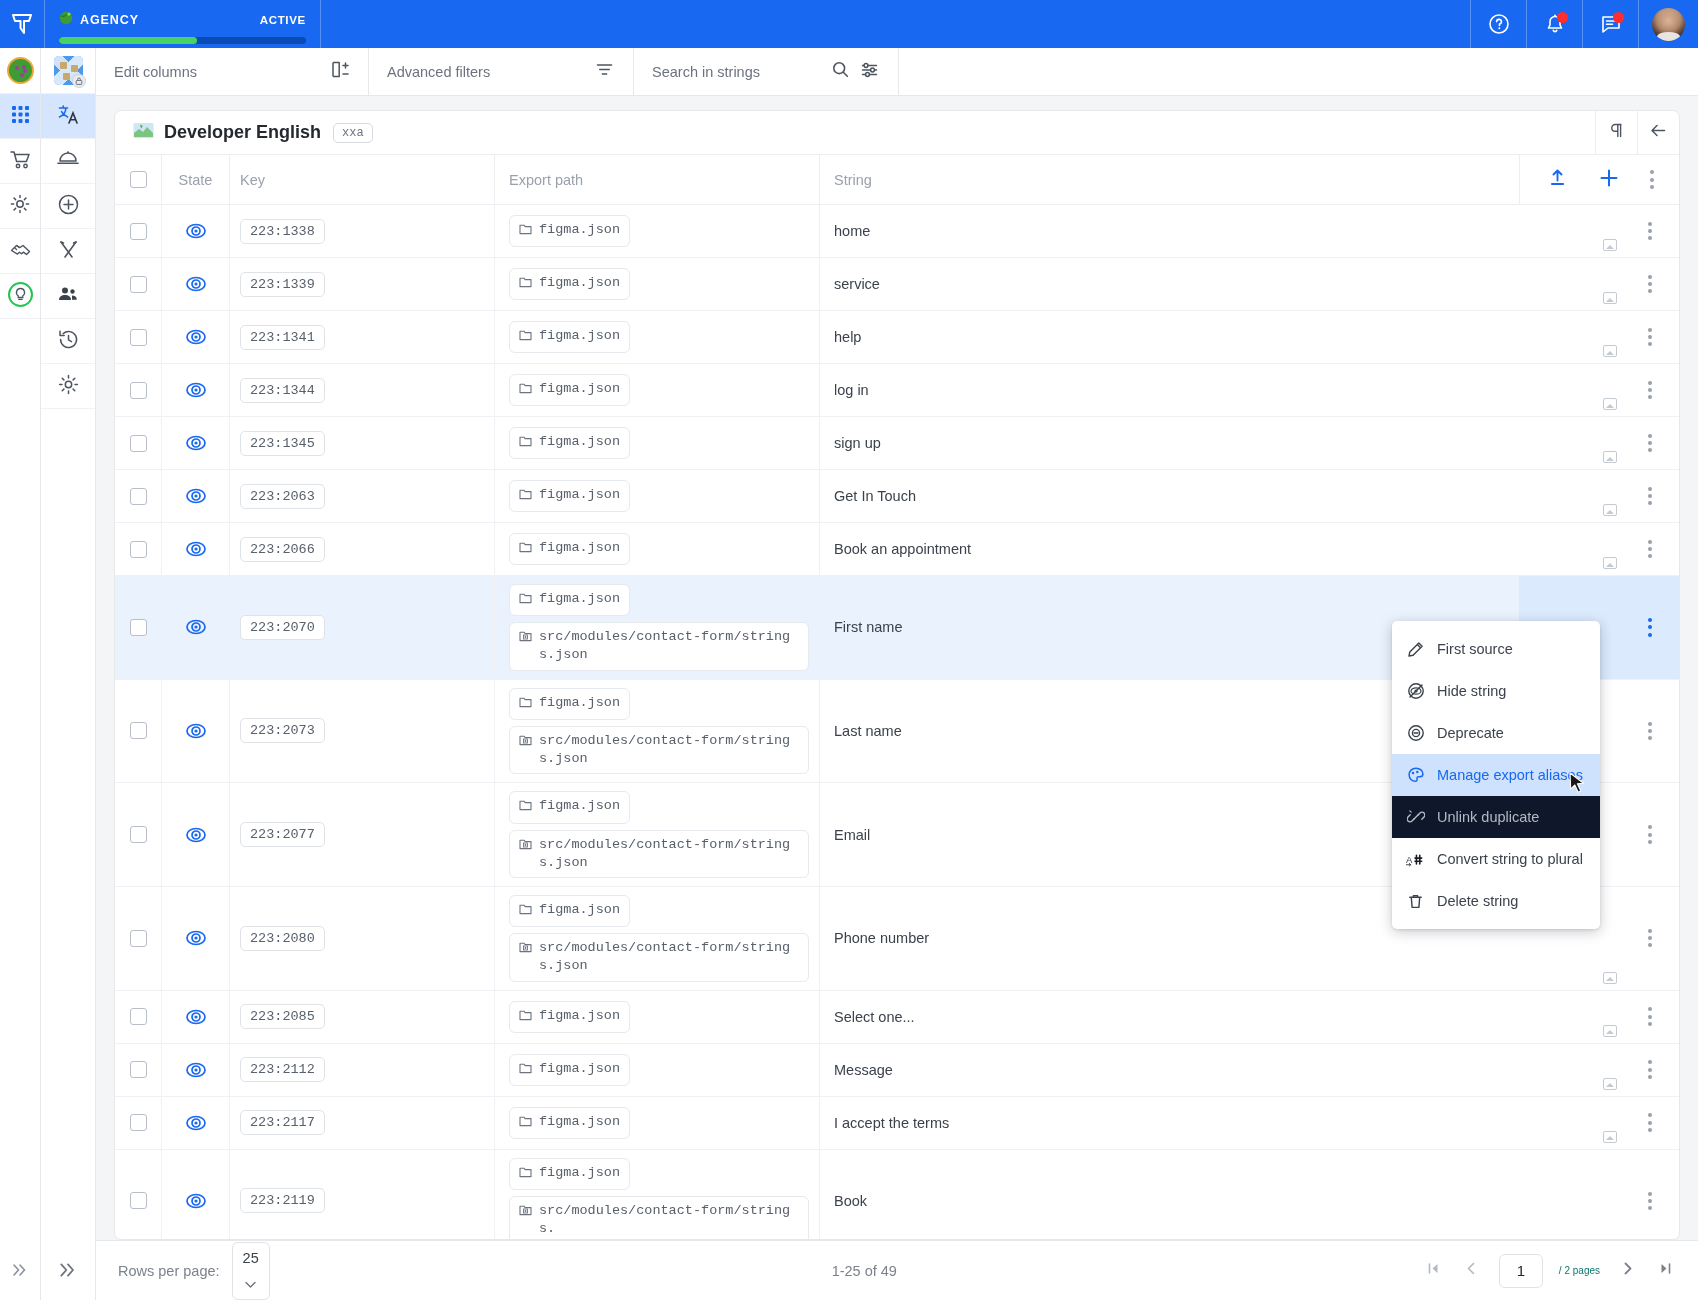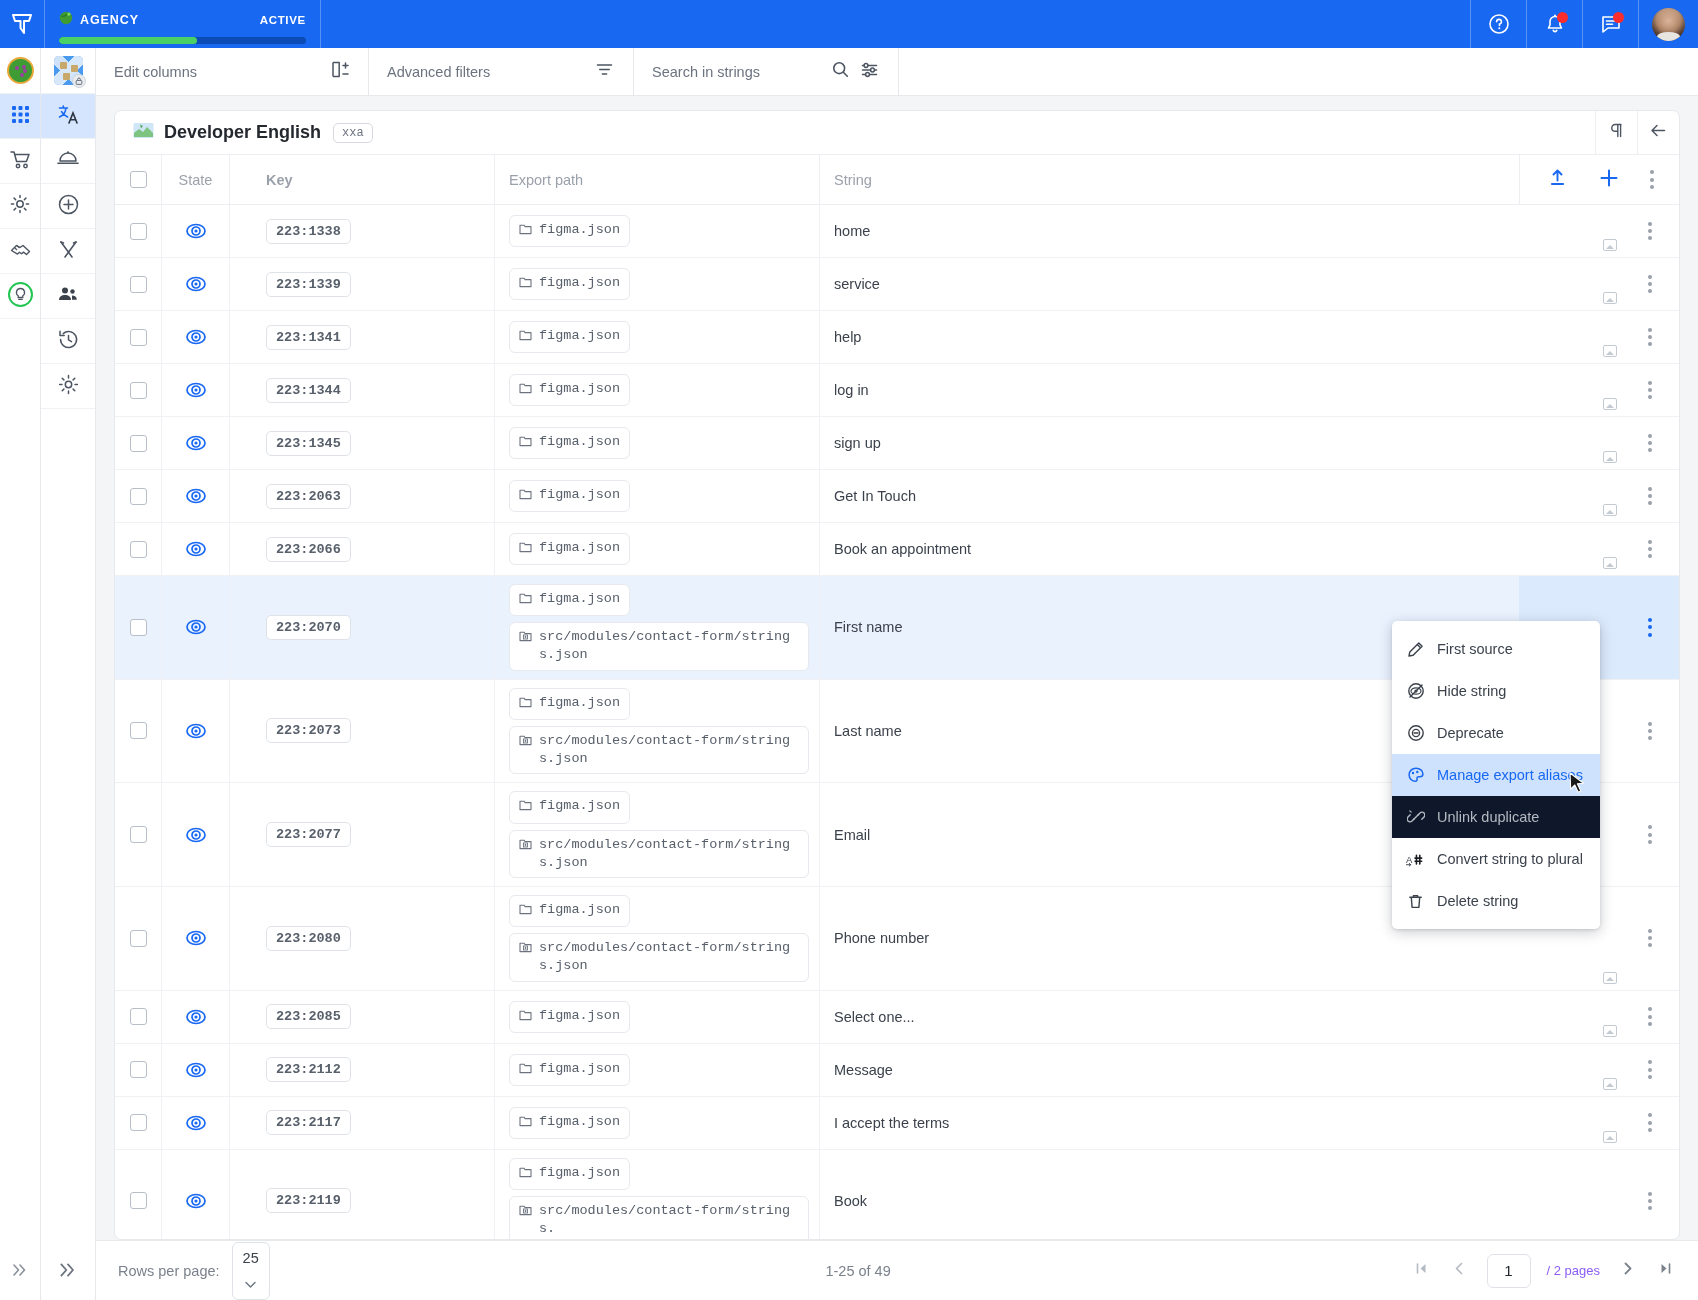--- a/index.html
+++ b/index.html
@@ -156,21 +156,21 @@
     cursor: pointer; border-left: 1px solid #eceef1;
   }
 
   
   .thead {
     display: flex; height: 50px; align-items: center;
     border-bottom: 1px solid #eceef1; flex: 0 0 auto; background: #fff;
   }
   .c-check { width: 46px; display: flex; justify-content: center; align-items: center; flex: 0 0 46px; }
   .c-state { width: 68px; display:flex; justify-content:center; align-items:center; flex: 0 0 68px; text-align: right; }
-  .c-key   { width: 265px; flex: 0 0 265px; padding-left: 36px; font-weight: bold; }
+  .c-key   { width: 265px; flex: 0 0 265px; padding-left: 10px; }
   .c-path  { width: 325px; flex: 0 0 325px; padding-left: 14px; }
   .c-str   { flex: 1 1 auto; padding-left: 14px; min-width: 0; }
   .c-act   { width: 160px; flex: 0 0 160px; display: flex; align-items: center; justify-content: flex-end; }
   .th { color: #9aa1ab; font-size: 14.5px; }
   .thead .c-state, .thead .c-key, .thead .c-path, .thead .c-str { border-left: 1px solid #eceef1; }
   .thead .c-key, .thead .c-path, .thead .c-str { display: flex; align-items: center; height: 100%; }
   .thead .c-state { height: 100%; }
 
   .tbody { flex: 1 1 auto; overflow: hidden; position: relative; }
   .row {
@@ -241,21 +241,21 @@
   .foot-spacer { flex: 1; }
   .range { color: #7b828c; font-size: 14.5px; margin-left: 36px; }
   .pager { display: flex; align-items: center; gap: 16px; }
   .pg-btn { cursor: pointer; display: flex; align-items: center; justify-content: center;
             width: 22px; height: 22px; }
   .pg-input {
     border: 1px solid #dfe3e8; border-radius: 6px; width: 44px; height: 34px;
     display: flex; align-items: center; justify-content: center;
     font-size: 15px; color: #24292f; background: #fff;
   }
-  .pg-of { color: #8b5cf6; font-size: 13px; }
+  .pg-of { color: #0f766e; font-size: 10px; }
 
   
   .ctx {
     position: absolute; left: 1296px; top: 573px; width: 208px;
     background: #fff; border-radius: 5px;
     box-shadow: 0 3px 14px rgba(16,24,40,.22), 0 1px 3px rgba(16,24,40,.12);
     padding: 7px 0; z-index: 50;
   }
   .ctx-item {
     display: flex; align-items: center; gap: 12px; padding: 0 14px;

